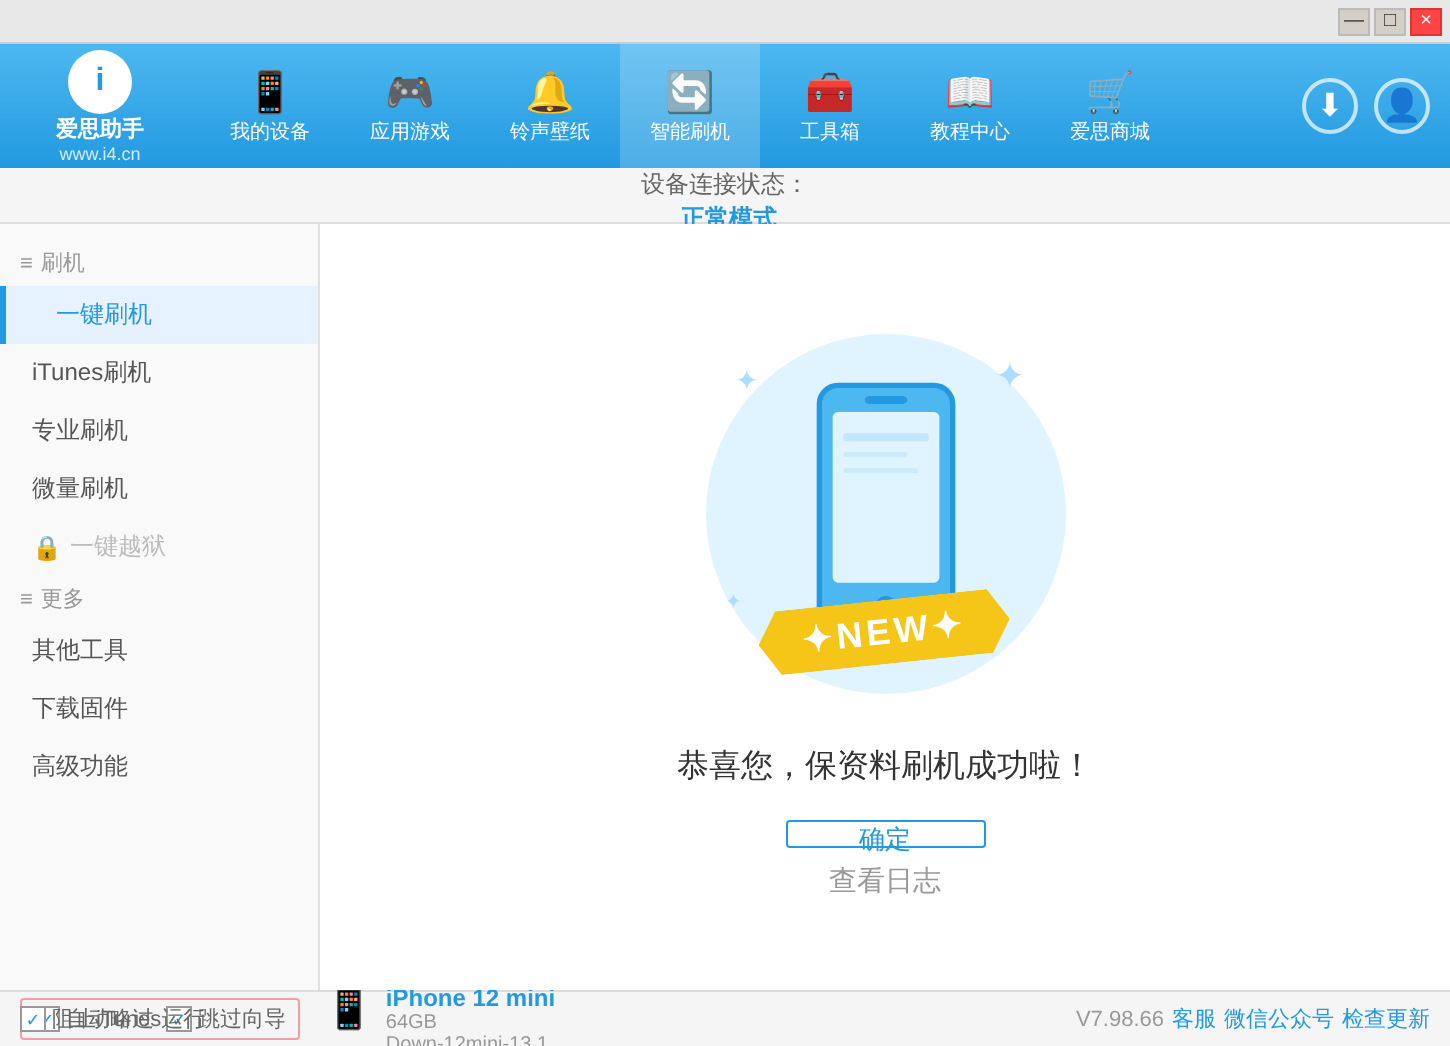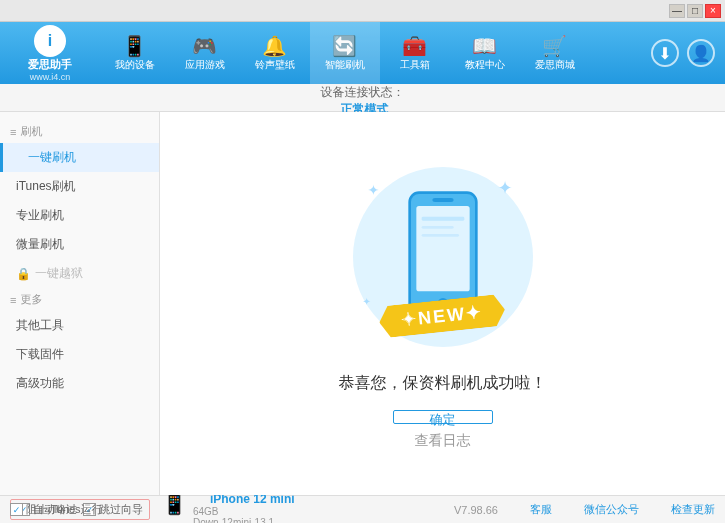--- a/index.html
+++ b/index.html
@@ -184,29 +184,29 @@
       height: 28px;
       background: #f5f5f5;
       border-top: 1px solid #ddd;
       display: flex; align-items: center;
       justify-content: space-between;
       padding: 0 10px;
       font-size: 11px; color: #666;
       width: 100%;
     }
     .bottom-left { display: flex; align-items: center; gap: 8px; }
-    .bottom-right { display: flex; align-items: center; gap: 32px; }
+    .bottom-right { display: flex; align-items: center; gap: 4px; }
     .check-box-item { display: flex; align-items: center; gap: 3px; cursor: pointer; }
     .check-box {
       width: 13px; height: 13px; border: 1px solid #999;
       background: white; display: flex; align-items: center; justify-content: center;
       font-size: 9px; color: #2299e0;
     }
     .device-section { display: flex; align-items: flex-start; gap: 6px; padding-left: 4px; }
-    .device-name { color: #2299e0; font-weight: bold; font-size: 12px; margin-left: 17px; }
+    .device-name { color: #2299e0; font-weight: bold; font-size: 12px; }
     .device-detail { color: #999; font-size: 10px; }
 
     .version-text { color: #999; font-size: 11px; }
     .link-text { color: #2299e0; font-size: 11px; cursor: pointer; }
 
     
     .bottom-checkbox-section {
       display: flex; align-items: center; gap: 6px;
       border: 1px solid #f0a0a0;
       padding: 2px 6px;

